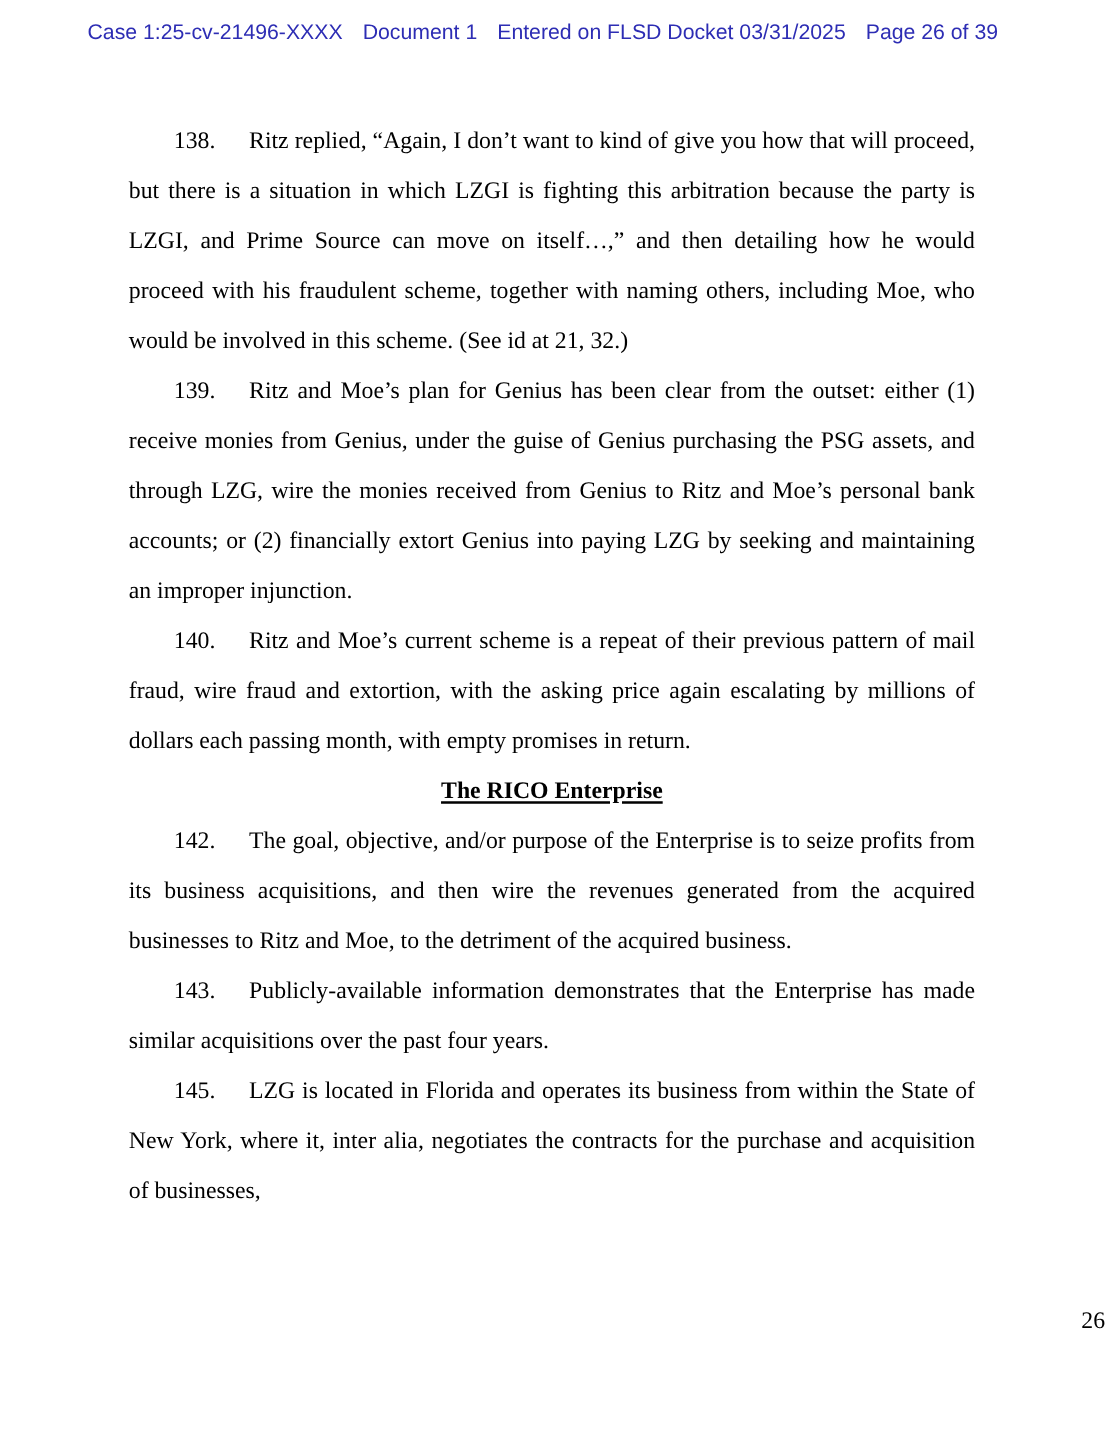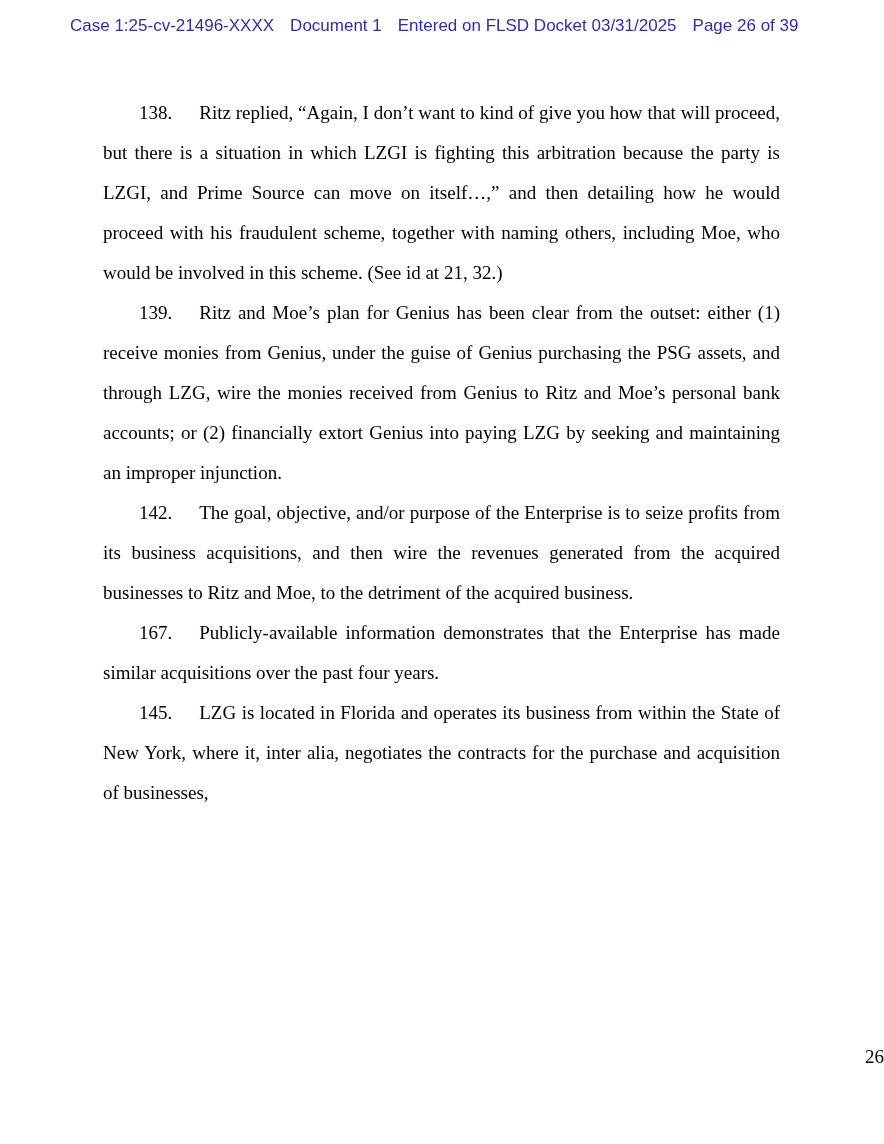--- a/index.html
+++ b/index.html
@@ -69,20 +69,22 @@
 
 <div class="page">
 
   <div class="court-header" style="color: rgb(45, 45, 180);">
     <span>Case 1:25-cv-21496-XXXX</span><span>Document 1</span><span>Entered on FLSD Docket 03/31/2025</span><span>Page 26 of 39</span>
   </div>
 
   <div class="doc-body">
       <p class="para"><span class="para-num">138.</span><span class="">Ritz replied, “Again, I don’t want to kind of give you how that will proceed, but there is a situation in which LZGI is fighting this arbitration because the party is LZGI, and Prime Source can move on itself…,” and then detailing how he would proceed with his fraudulent scheme, together with naming others, including Moe, who would be involved in this scheme. </span><span class="italic">(See id</span><span class=""> at 21, 32.)</span></p>
       <p class="para"><span class="para-num">139.</span><span class="">Ritz and Moe’s plan for Genius has been clear from the outset: either (1) receive monies from Genius, under the guise of Genius purchasing the PSG assets, and through LZG, wire the monies received from Genius to Ritz and Moe’s personal bank accounts; or (2) financially extort Genius into paying LZG by seeking and maintaining an improper injunction.</span></p>
+      <p class="para"><span class="para-num">140.</span><span class="">Ritz and Moe’s current scheme is a repeat of their previous pattern of mail fraud, wire fraud and extortion, with the asking price again escalating by millions of dollars each passing month, with empty promises in return.</span></p>
+      <div class="section-heading">The RICO Enterprise</div>
       <p class="para"><span class="para-num">142.</span><span class="">The goal, objective, and/or purpose of the Enterprise is to seize profits from its business acquisitions, and then wire the revenues generated from the acquired businesses to Ritz and Moe, to the detriment of the acquired business.</span></p>
-      <p class="para"><span class="para-num">167.</span><span class="">Publicly-available information demonstrates that the Enterprise has made similar acquisitions over the past four years.</span></p>
+      <p class="para"><span class="para-num">143.</span><span class="">Publicly-available information demonstrates that the Enterprise has made similar acquisitions over the past four years.</span></p>
       <p class="para"><span class="para-num">145.</span><span class="">LZG is located in Florida and operates its business from within the State of New York, where it, </span><span class="italic">inter alia</span><span class="">, negotiates the contracts for the purchase and acquisition of businesses,</span></p>
     </div>
 
   <div class="page-number">26</div>
 
 </div>
 
 </body></html>

